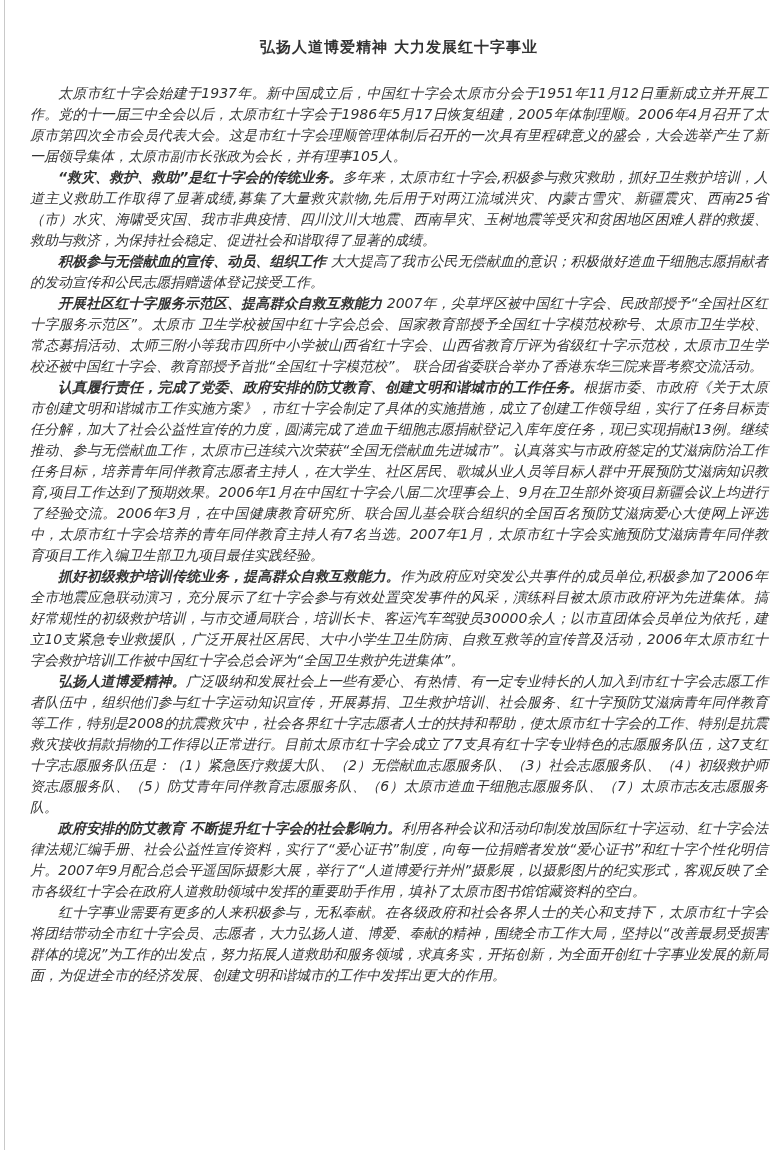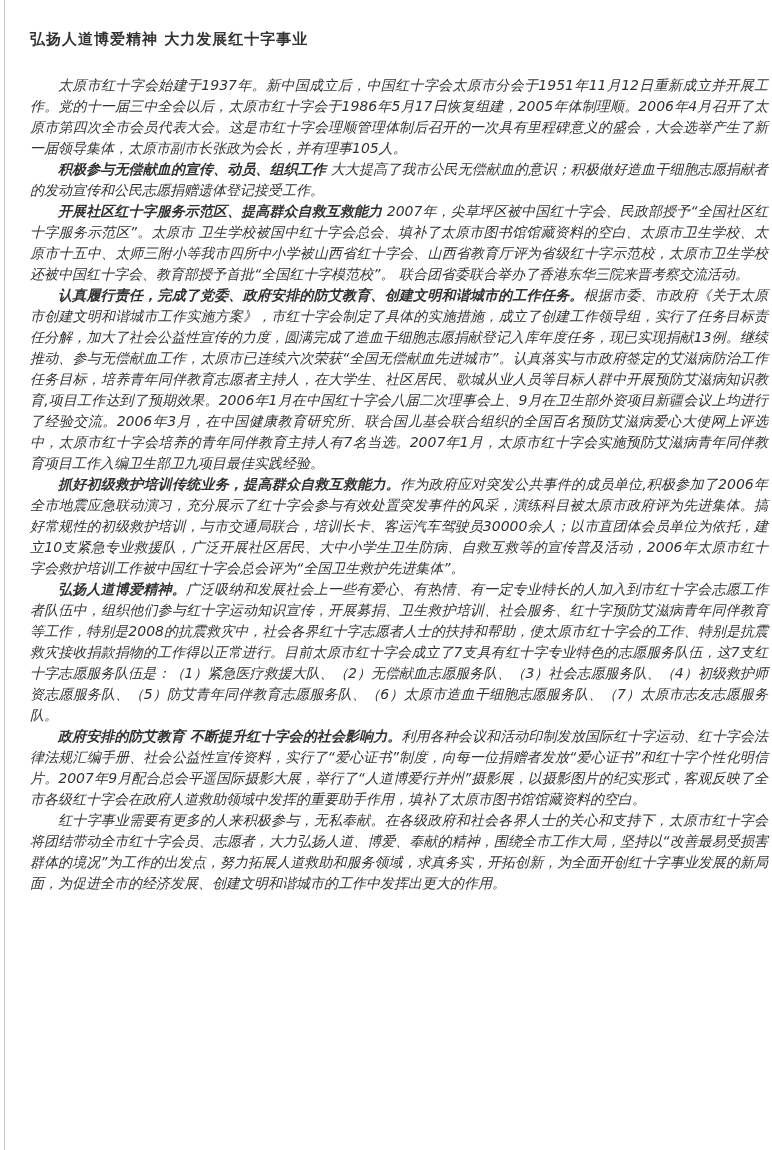--- a/index.html
+++ b/index.html
@@ -13,25 +13,25 @@
     box-sizing:border-box;
   }
   .page{
     flex:1;
     border-left:1px solid #c9c9c9;
     margin-left:4px;
     padding:24px 4px 6px 25px;
     box-sizing:border-box;
   }
   .title{
-    text-align:left;
+    text-align:center;
     font-size:15px;
     font-weight:bold;
     letter-spacing:1px;
-    margin-top:6px;
+    margin-top:14px;
   }
   .subtitle{
     text-align:center;
     font-size:15px;
     font-weight:bold;
     margin-top:28px;
     padding-left:72px;
   }
   .content{
     margin-top:26px;
@@ -47,22 +47,23 @@
   .content .lead{font-weight:bold;}
 </style>
 </head>
 <body>
 
 <div class="page">
   <div class="title">弘扬人道博爱精神 大力发展红十字事业</div>
 
   <div class="content">
     <p><span class="lead"></span><span>太原市红十字会始建于1937年。新中国成立后，中国红十字会太原市分会于1951年11月12日重新成立并开展工作。党的十一届三中全会以后，太原市红十字会于1986年5月17日恢复组建，2005年体制理顺。2006年4月召开了太原市第四次全市会员代表大会。这是市红十字会理顺管理体制后召开的一次具有里程碑意义的盛会，大会选举产生了新一届领导集体，太原市副市长张政为会长，并有理事105人。</span></p>
+    <p><span class="lead">“救灾、救护、救助”是红十字会的传统业务。</span><span>多年来，太原市红十字会,积极参与救灾救助，抓好卫生救护培训，人道主义救助工作取得了显著成绩,募集了大量救灾款物,先后用于对两江流域洪灾、内蒙古雪灾、新疆震灾、西南25省（市）水灾、海啸受灾国、我市非典疫情、四川汶川大地震、西南旱灾、玉树地震等受灾和贫困地区困难人群的救援、救助与救济，为保持社会稳定、促进社会和谐取得了显著的成绩。</span></p>
     <p><span class="lead">积极参与无偿献血的宣传、动员、组织工作</span><span> 大大提高了我市公民无偿献血的意识；积极做好造血干细胞志愿捐献者的发动宣传和公民志愿捐赠遗体登记接受工作。</span></p>
-    <p><span class="lead">开展社区红十字服务示范区、提高群众自救互救能力</span><span> 2007年，尖草坪区被中国红十字会、民政部授予“全国社区红十字服务示范区”。太原市 卫生学校被国中红十字会总会、填补了太原市图书馆馆藏资料的空白、太原市卫生学校、太原市十五中、太师三附小等我市四所中小学被山西省红十字会、山西省教育厅评为省级红十字示范校，太原市卫生学校还被中国红十字会、教育部授予首批“全国红十字模范校”。 联合团省委联合举办了香港东华三院来晋考察交流活动。</span></p>
+    <p><span class="lead">开展社区红十字服务示范区、提高群众自救互救能力</span><span> 2007年，尖草坪区被中国红十字会、民政部授予“全国社区红十字服务示范区”。太原市 卫生学校被国中红十字会总会、国家教育部授予全国红十字模范校称号、太原市卫生学校、常态募捐活动、太师三附小等我市四所中小学被山西省红十字会、山西省教育厅评为省级红十字示范校，太原市卫生学校还被中国红十字会、教育部授予首批“全国红十字模范校”。 联合团省委联合举办了香港东华三院来晋考察交流活动。</span></p>
     <p><span class="lead">认真履行责任，完成了党委、政府安排的防艾教育、创建文明和谐城市的工作任务。</span><span>根据市委、市政府《关于太原市创建文明和谐城市工作实施方案》，市红十字会制定了具体的实施措施，成立了创建工作领导组，实行了任务目标责任分解，加大了社会公益性宣传的力度，圆满完成了造血干细胞志愿捐献登记入库年度任务，现已实现捐献13例。继续推动、参与无偿献血工作，太原市已连续六次荣获“全国无偿献血先进城市”。认真落实与市政府签定的艾滋病防治工作任务目标，培养青年同伴教育志愿者主持人，在大学生、社区居民、歌城从业人员等目标人群中开展预防艾滋病知识教育,项目工作达到了预期效果。2006年1月在中国红十字会八届二次理事会上、9月在卫生部外资项目新疆会议上均进行了经验交流。2006年3月，在中国健康教育研究所、联合国儿基会联合组织的全国百名预防艾滋病爱心大使网上评选中，太原市红十字会培养的青年同伴教育主持人有7名当选。2007年1月，太原市红十字会实施预防艾滋病青年同伴教育项目工作入编卫生部卫九项目最佳实践经验。</span></p>
     <p><span class="lead">抓好初级救护培训传统业务，提高群众自救互救能力。</span><span>作为政府应对突发公共事件的成员单位,积极参加了2006年全市地震应急联动演习，充分展示了红十字会参与有效处置突发事件的风采，演练科目被太原市政府评为先进集体。搞好常规性的初级救护培训，与市交通局联合，培训长卡、客运汽车驾驶员30000余人；以市直团体会员单位为依托，建立10支紧急专业救援队，广泛开展社区居民、大中小学生卫生防病、自救互救等的宣传普及活动，2006年太原市红十字会救护培训工作被中国红十字会总会评为“全国卫生救护先进集体”。</span></p>
     <p><span class="lead">弘扬人道博爱精神。</span><span>广泛吸纳和发展社会上一些有爱心、有热情、有一定专业特长的人加入到市红十字会志愿工作者队伍中，组织他们参与红十字运动知识宣传，开展募捐、卫生救护培训、社会服务、红十字预防艾滋病青年同伴教育等工作，特别是2008的抗震救灾中，社会各界红十字志愿者人士的扶持和帮助，使太原市红十字会的工作、特别是抗震救灾接收捐款捐物的工作得以正常进行。目前太原市红十字会成立了7支具有红十字专业特色的志愿服务队伍，这7支红十字志愿服务队伍是：（1）紧急医疗救援大队、（2）无偿献血志愿服务队、（3）社会志愿服务队、（4）初级救护师资志愿服务队、（5）防艾青年同伴教育志愿服务队、（6）太原市造血干细胞志愿服务队、（7）太原市志友志愿服务队。</span></p>
     <p><span class="lead">政府安排的防艾教育 不断提升红十字会的社会影响力。</span><span>利用各种会议和活动印制发放国际红十字运动、红十字会法律法规汇编手册、社会公益性宣传资料，实行了“爱心证书”制度，向每一位捐赠者发放“爱心证书”和红十字个性化明信片。2007年9月配合总会平遥国际摄影大展，举行了“人道博爱行并州”摄影展，以摄影图片的纪实形式，客观反映了全市各级红十字会在政府人道救助领域中发挥的重要助手作用，填补了太原市图书馆馆藏资料的空白。</span></p>
     <p><span class="lead"></span><span>红十字事业需要有更多的人来积极参与，无私奉献。在各级政府和社会各界人士的关心和支持下，太原市红十字会将团结带动全市红十字会员、志愿者，大力弘扬人道、博爱、奉献的精神，围绕全市工作大局，坚持以“改善最易受损害群体的境况”为工作的出发点，努力拓展人道救助和服务领域，求真务实，开拓创新，为全面开创红十字事业发展的新局面，为促进全市的经济发展、创建文明和谐城市的工作中发挥出更大的作用。</span></p>
   </div>
 
 </div>
 
 </body></html>

